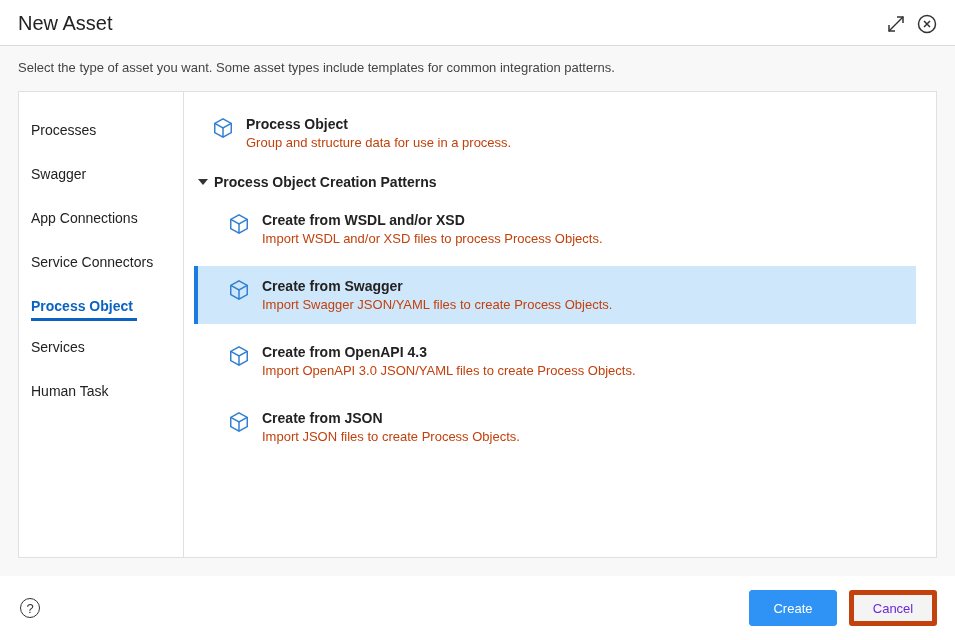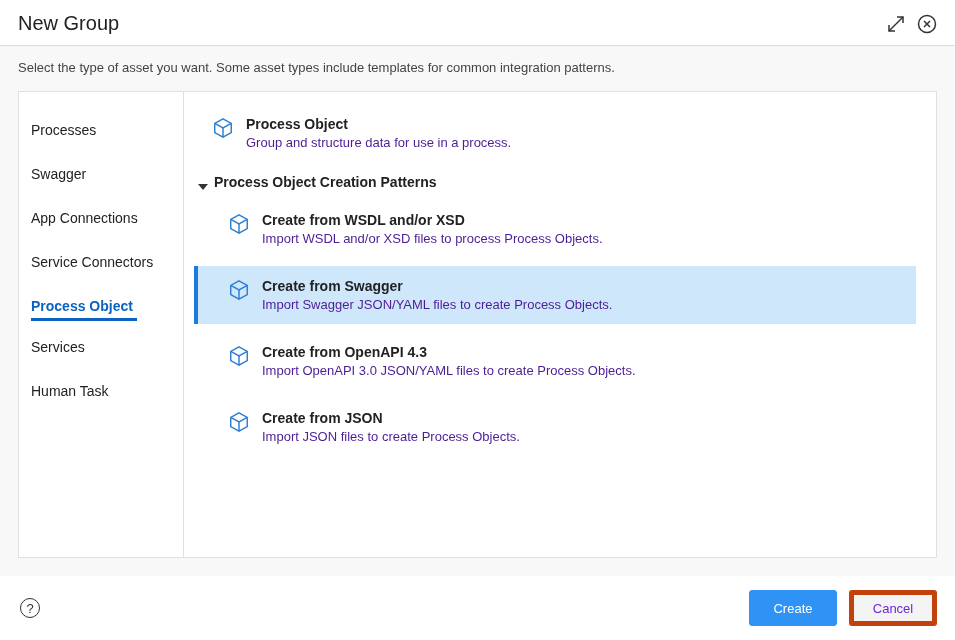--- a/index.html
+++ b/index.html
@@ -74,21 +74,21 @@
     padding: 18px 20px 18px 10px;
     overflow-y: auto;
   }
   .row-main {
     display: flex;
     align-items: flex-start;
     padding: 6px 6px 10px 18px;
   }
   .section-hdr {
     display: flex;
-    align-items: flex-end;
+    align-items: center;
     gap: 6px;
     font-size: 14px;
     font-weight: 700;
     color: #222;
     margin: 14px 0 10px 4px;
   }
   .sub-list {
     display: flex;
     flex-direction: column;
     gap: 8px;
@@ -115,21 +115,21 @@
     flex-direction: column;
     gap: 3px;
   }
   .row-title {
     font-size: 14px;
     font-weight: 700;
     color: #222;
   }
   .row-desc {
     font-size: 13px;
-    color: #4c1d95;
+    color: #c2410c;
   }
   .footer {
     display: flex;
     align-items: center;
     justify-content: space-between;
     padding: 14px 18px 14px 20px;
     background: #fff;
   }
   .footer-right {
     display: flex;
@@ -173,21 +173,21 @@
     width: 0; height: 0;
     border-left: 5px solid transparent;
     border-right: 5px solid transparent;
     border-top: 6px solid #333;
   }
 </style>
 </head>
 <body>
 
 <div class="titlebar">
-  <h1>New Group</h1>
+  <h1>New Asset</h1>
   <div class="title-actions">
     <span>
       <svg width="18" height="18" viewBox="0 0 18 18" fill="none" stroke="#333" stroke-width="1.5">
         <path d="M10 2 L16 2 L16 8"></path>
         <path d="M16 2 L9 9"></path>
         <path d="M8 16 L2 16 L2 10"></path>
         <path d="M2 16 L9 9"></path>
       </svg>
     </span>
     <span>

